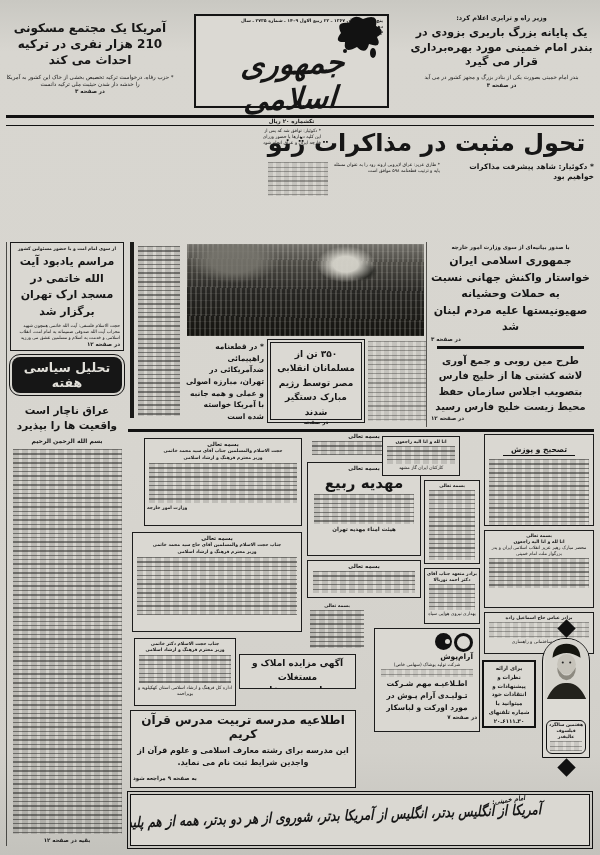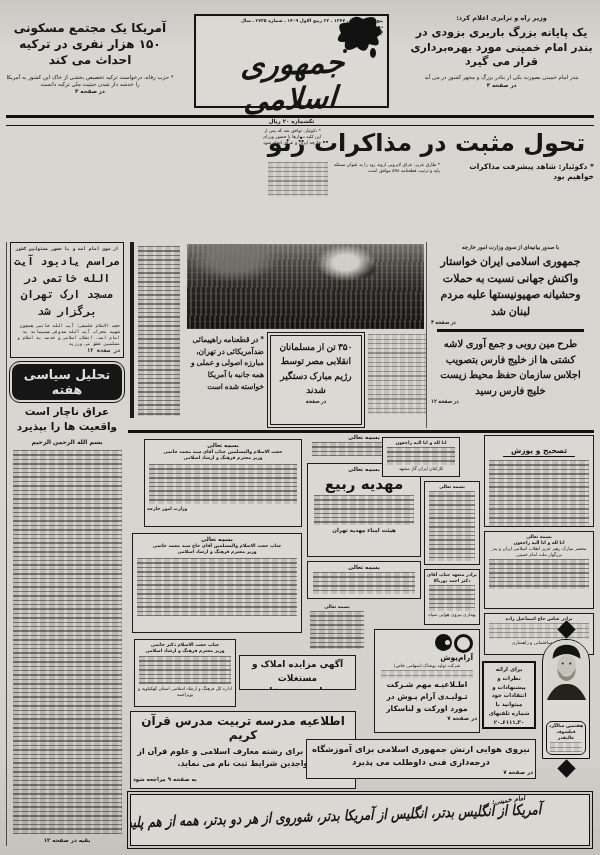--- a/index.html
+++ b/index.html
@@ -53,48 +53,48 @@
   .lead-row{display:flex;height:116px;position:relative;}
   .lead-right{width:335px;position:relative;text-align:center;padding-top:2px;}
   .lead-l1,.lead-l2{font-size:24px;font-weight:bold;letter-spacing:-1px;line-height:1.25;white-space:nowrap;}
   .lead-bullets{display:flex;margin-top:4px;gap:4px;align-items:flex-start;}
   .lead-left{width:253px;padding:6px 10px 0 4px;}
   .left-headline{font-size:15.5px;font-weight:bold;text-align:center;line-height:1.5;}
   .side-note{position:absolute;top:2px;left:0;width:62px;text-align:right;}
   
   .main-row{display:flex;gap:4px;height:604px;}
   .right-col{width:120px;border-left:1px solid #4a4a46;box-sizing:border-box;padding-left:3px;display:flex;flex-direction:column;}
-  .memorial{border:1.5px solid #1a1a1a;background:#dad8d2;padding:3px 3px;text-align:center;font-family:Liberation Mono, monospace;}
+  .memorial{border:1.5px solid #1a1a1a;background:#dad8d2;padding:3px 3px;text-align:center;}
   .tahlil{
     margin:6px 2px 3px 2px;background:#161616;color:#e2e0da;
     border-radius:8px;outline:1.5px solid #161616;outline-offset:2px;
     font-weight:bold;font-size:12.5px;text-align:center;padding:3px 0;
   }
-  .iraq-hl{font-size:10.5px;font-weight:bold;text-align:center;margin-top:1px;line-height:1.4;}
+  .iraq-hl{font-size:10.5px;font-weight:bold;text-align:center;margin-top:7px;line-height:1.4;}
   .bism{font-size:6px;font-weight:bold;text-align:center;margin:4px 0 3px;}
   .left-main{flex:1;display:flex;flex-direction:column;}
   
-  .mid-zone{height:186px;display:flex;font-family:Liberation Serif, serif;}
+  .mid-zone{height:186px;display:flex;}
   .mideast{width:168px;border-left:1px solid #55534f;box-sizing:border-box;padding:2px 4px;text-align:center;}
   .mideast-hl{font-size:11px;font-weight:bold;line-height:1.5;margin-top:2px;}
   .mideast-rule{height:3px;background:#121212;margin:4px 6px;}
   .mideast-hl2{font-size:10px;font-weight:bold;line-height:1.55;}
   .photo-block{width:241px;display:flex;flex-direction:column;}
   .photo{
     height:92px;margin:2px 2px 0 2px;
     background:
       radial-gradient(42px 26px at 67% 22%, rgba(214,212,203,.95) 0 30%, rgba(214,212,203,0) 70%),
       radial-gradient(20px 13px at 74% 30%, rgba(40,40,36,.9) 0 45%, rgba(40,40,36,0) 75%),
       radial-gradient(60px 30px at 20% 18%, rgba(120,118,110,.8) 0 40%, rgba(120,118,110,0) 75%),
       repeating-linear-gradient(92deg, rgba(225,223,214,.18) 0 2px, rgba(0,0,0,0) 2px 5px),
       repeating-linear-gradient(180deg, rgba(235,233,225,.08) 0 1px, rgba(0,0,0,0) 1px 7px),
       linear-gradient(180deg,#72706a 0%,#4e4c46 20%,#262522 52%,#14130f 100%);
   }
   .under-photo{display:flex;flex:1;padding-top:3px;gap:3px;}
-  .egypt{width:98px;border:1.5px solid #1a1a1a;outline:1px solid #1a1a1a;outline-offset:-4px;background:#dbd9d3;padding:7px 6px;box-sizing:border-box;text-align:center;height:96px;}
+  .egypt{width:98px;border:1.5px solid #1a1a1a;outline:1px solid #1a1a1a;outline-offset:-4px;background:#dbd9d3;padding:7px 6px;box-sizing:border-box;text-align:center;height:84px;}
   .egypt-text{font-size:9px;font-weight:bold;line-height:1.6;}
   .caption{width:78px;font-size:7.5px;font-weight:bold;line-height:1.55;padding-top:2px;}
   .left-strip{width:55px;position:relative;padding:2px 2px 0 0;}
   .left-bar{position:absolute;left:2px;top:0;width:4px;height:176px;background:#1b1b19;}
   
   .classifieds{height:358px;position:relative;border-top:3px solid #121212;margin-top:2px;}
   .bx{position:absolute;border:1.2px solid #1c1c1c;background:#dad8d2;box-sizing:border-box;padding:2px;overflow:hidden;text-align:center;}
   .nb{position:absolute;box-sizing:border-box;padding:1px;overflow:hidden;text-align:center;}
   .mahdieh-title{font-size:15px;font-weight:bold;margin:2px 0;}
   .mz-title{font-size:9px;font-weight:bold;line-height:1.5;}
@@ -141,21 +141,21 @@
         <ellipse cx="40" cy="40" rx="3" ry="5" fill="#121212"></ellipse>
         <circle cx="12" cy="38" r="2" fill="#121212"></circle>
       </svg>
       <div class="t4 b" style="width:150px">پنج شنبه ۱۲ آبان ۱۳۶۷ ـ ۲۲ ربیع الاول ۱۴۰۹ ـ شماره ۲۷۳۵ ـ سال دهم</div>
       <div class="t5 b">۱۲ صفحه</div>
       <div class="masthead-title">جمهوری اسلامی</div>
       <div class="t5 b ctr" style="margin-top:2px">تکشماره ۲۰ ریال</div>
     </div>
 
     <div class="hdr-left">
-      <div class="hl-big-side" style="font-size:12px">آمریکا یک مجتمع مسکونی ۱۵۰ هزار نفری در ترکیه احداث می کند</div>
+      <div class="hl-big-side" style="font-size:12px">آمریکا یک مجتمع مسکونی 210 هزار نفری در ترکیه احداث می کند</div>
       <div class="t5 ctr" style="margin-top:5px">* حزب رفاه، درخواست ترکیه تخصیص بخشی از خاک این کشور به آمریکا را خدشه دار شدن حیثیت ملی ترکیه دانست</div>
       <div class="pgref ctr">در صفحه ۳</div>
     </div>
   </div>
 
   <div class="rule2"></div>
 
   <div class="lead-row">
     <div class="lead-right">
       <div class="side-note t4">* دکوئیار: توافق شد که پس از این کلیه دیدارها با حضور وزرای خارجه ایران و عراق انجام شود</div>
@@ -326,24 +326,20 @@
               <div class="sim-light" style="height:10px;margin:1px 2px"></div>
             </div>
           </div>
           <div class="dia"></div>
         </div>
 
         <div class="bx contact-bx" style="right:58px;top:228px;width:54px;height:68px">
           <div class="contact-text">برای ارائه نظرات و پیشنهادات و انتقادات خود میتوانید با شماره تلفنهای ۳۰ـ۶۱۱۱ـ۲۰ داخلی ۳۳ و ۳۴ روابط عمومی روزنامه جمهوری اسلامی تماس حاصل نمائید.</div>
         </div>
 
-        <div class="bx airforce" style="right:58px;top:306px;width:230px;height:40px">
-          <div class="airforce-text">نیروی هوایی ارتش جمهوری اسلامی برای آموزشگاه درجه‌داری فنی داوطلب می پذیرد</div>
-          <div class="pgref" style="text-align:right">در صفحه ۷</div>
-        </div>
       </div>
 
       <div class="banner">
         <div class="banner-attrib">امام خمینی:</div>
         <div class="banner-quote">آمریکا از انگلیس بدتر، انگلیس از آمریکا بدتر، شوروی از هر دو بدتر، همه از هم پلیدتر</div>
       </div>
     </div>
 
     <div class="right-col">
       <div class="memorial">

